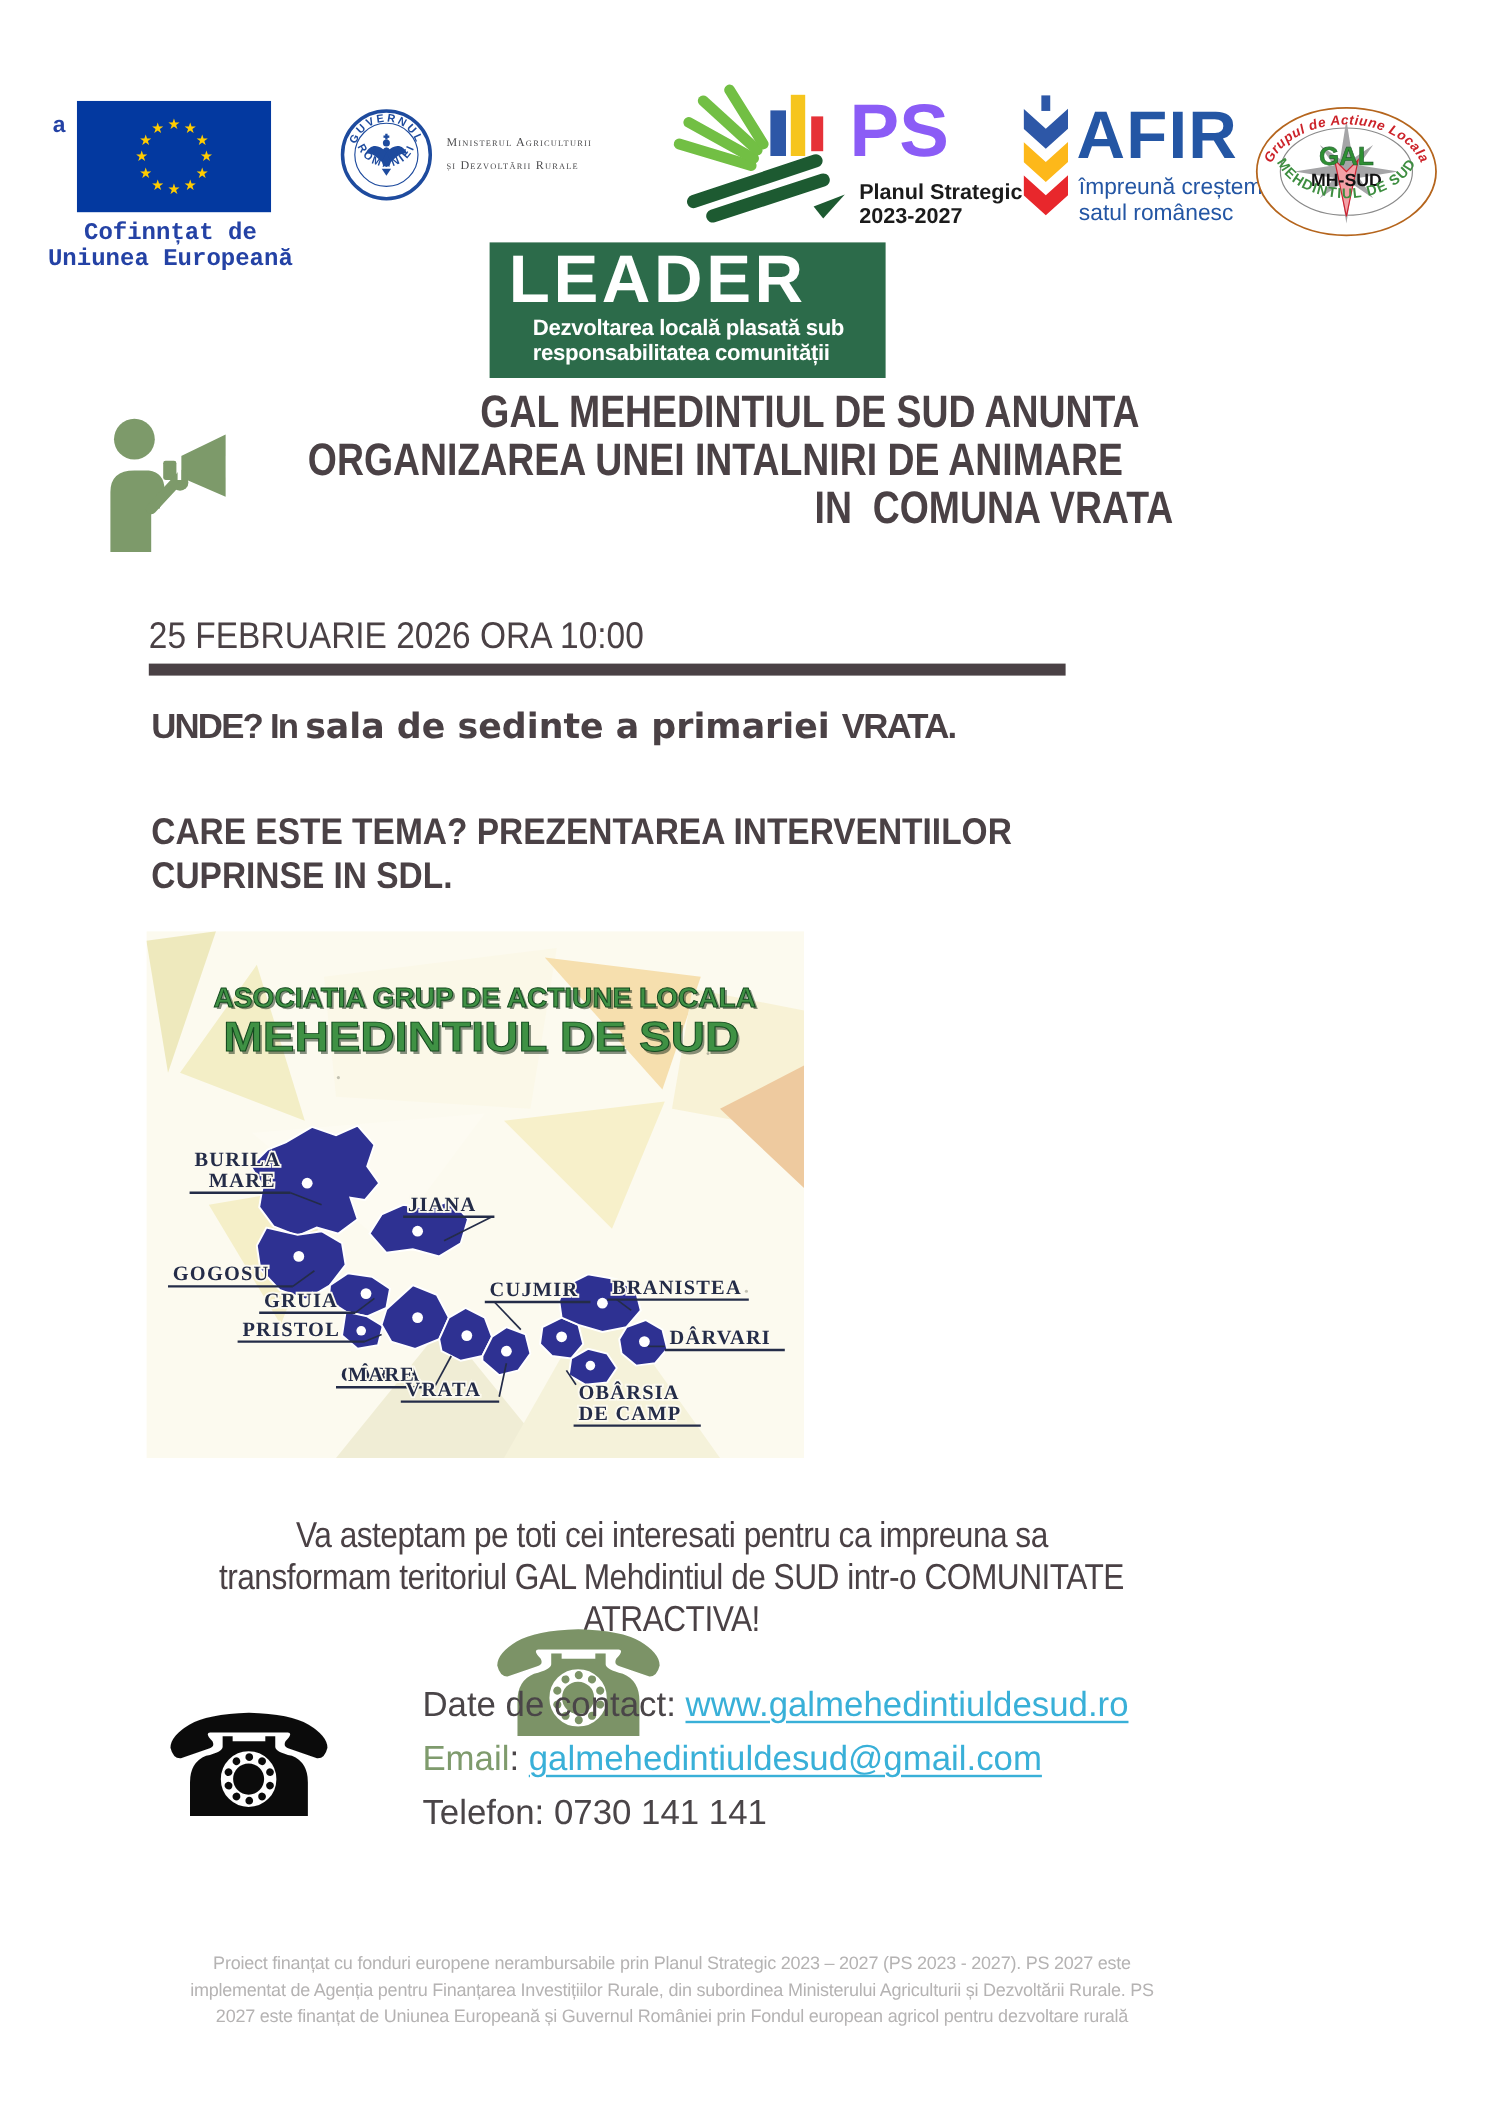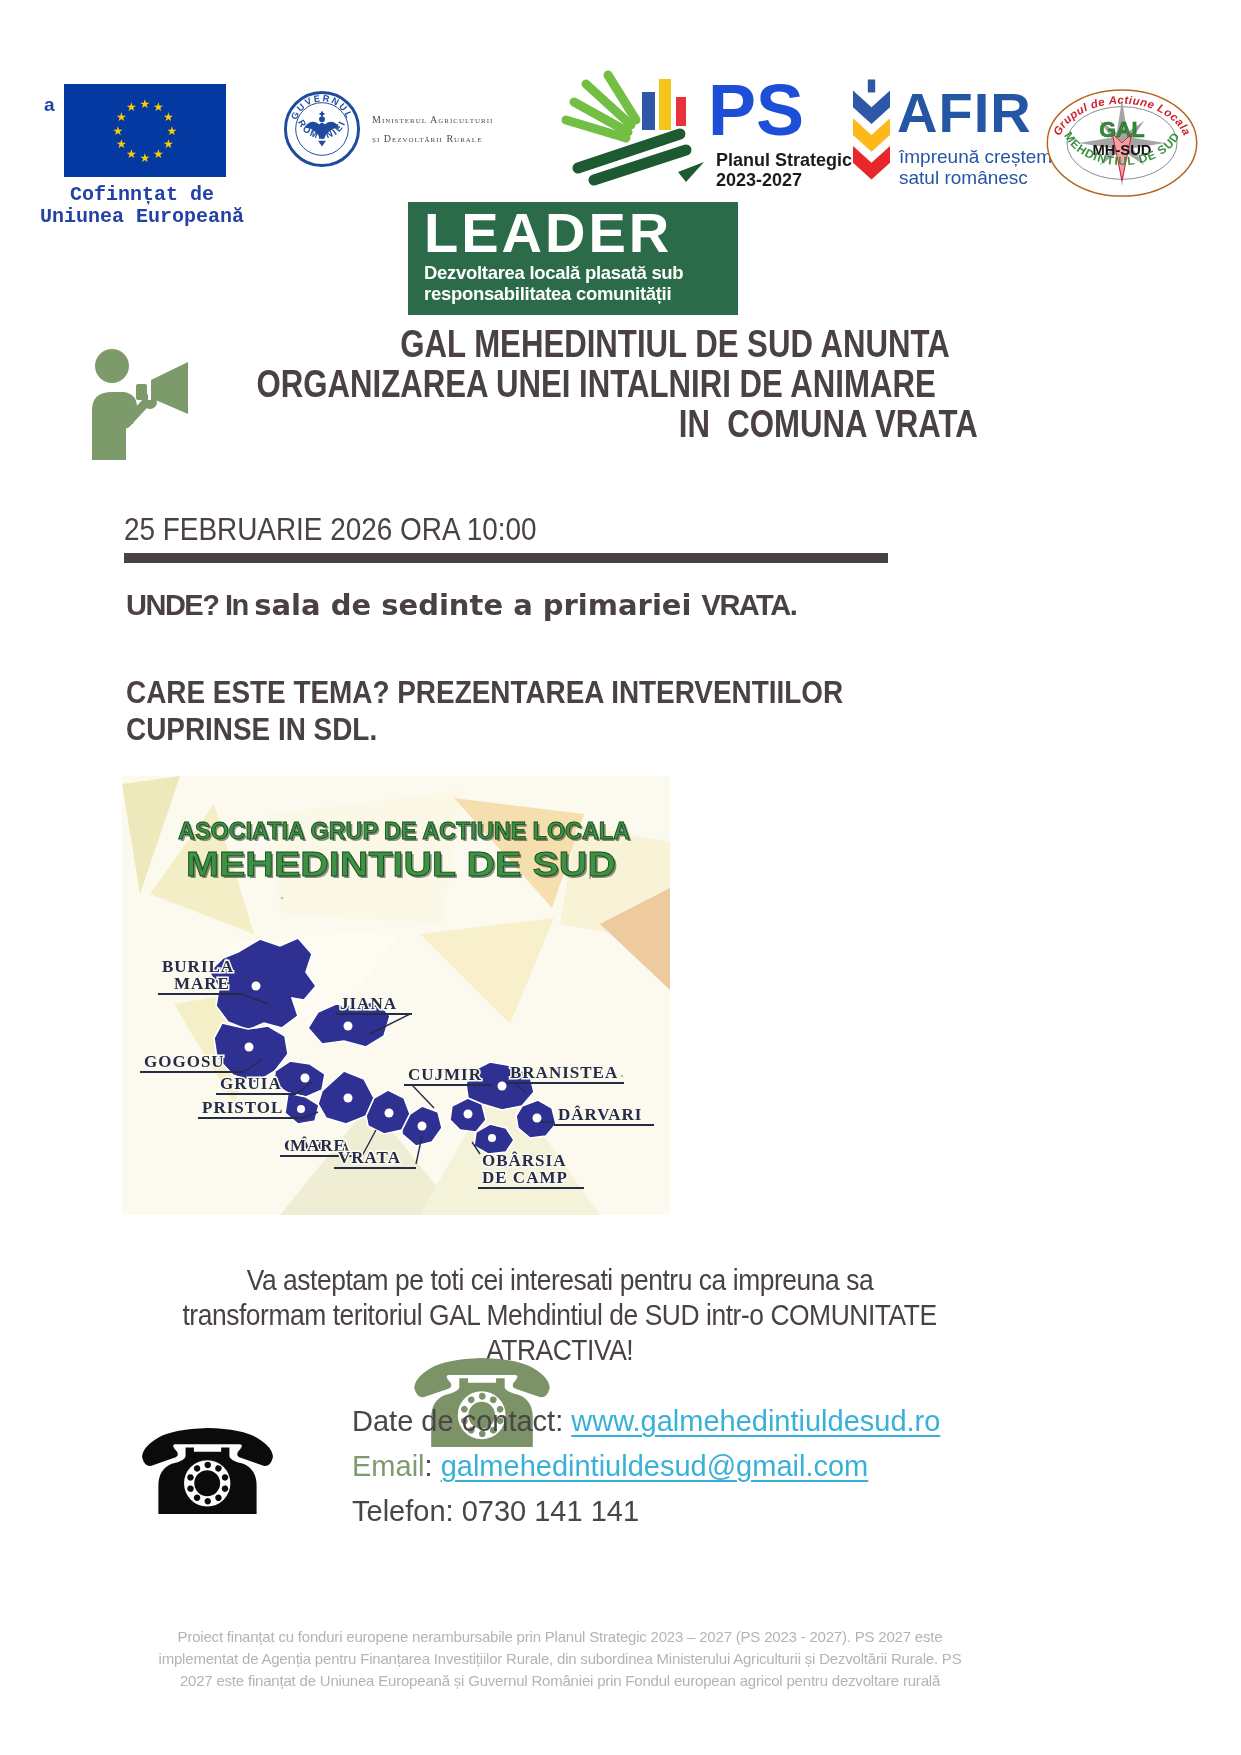--- a/index.html
+++ b/index.html
@@ -9,30 +9,30 @@
   .pre{white-space:pre;}
   
   .sx{display:inline-block;transform:scaleX(0.82);transform-origin:center;white-space:pre;}
   .sxl{display:inline-block;transform:scaleX(0.90);transform-origin:left center;white-space:pre;}
   
   .stray-a{left:44px;top:94px;font-size:19px;font-weight:bold;color:#2442a5;}
   .eu-caption{left:36px;top:184px;width:212px;text-align:center;font-weight:bold;
               font-size:20px;line-height:22px;color:#2442a5;font-family:Liberation Mono, monospace;}
   .ministry{left:372px;top:110px;font-family:"Liberation Serif",serif;font-variant:small-caps;
             font-size:10px;line-height:19px;color:#4b4b4d;letter-spacing:1px;}
-  .ps-acronym{left:708px;top:72px;font-size:72px;line-height:76px;font-weight:bold;color:#1d4ed8;}
+  .ps-acronym{left:708px;top:72px;font-size:62px;line-height:76px;font-weight:bold;color:#8b5cf6;}
   .ps-name{left:716px;top:150px;font-size:18px;font-weight:bold;color:#1b1b1b;}
   .ps-period{left:716px;top:170px;font-size:18px;font-weight:bold;color:#1b1b1b;}
   .afir-acronym{left:897px;top:84px;font-size:56px;line-height:58px;font-weight:bold;color:#2456a4;letter-spacing:1px;}
   .afir-tagline{left:899px;top:146px;font-size:19px;line-height:21px;color:#2456a4;}
   
   .banner{left:408px;top:202px;width:330px;height:113px;background:#2c6b4a;color:#ffffff;
           box-sizing:border-box;padding:2px 0 0 16px;}
   .banner-title{font-size:56px;line-height:58px;font-weight:bold;letter-spacing:3px;}
-  .banner-sub{font-size:18.5px;line-height:21px;font-weight:bold;letter-spacing:-0.3px;}
+  .banner-sub{font-size:18.5px;line-height:21px;font-weight:bold;letter-spacing:-0.3px;margin-left:20px;}
   
   .title-block{left:150px;top:324px;width:860px;text-align:right;font-weight:bold;
                font-size:38px;line-height:40px;color:#4a4145;}
   .date-heading{left:124px;top:512px;font-size:31px;font-weight:normal;color:#4a4145;}
   .date-bar{left:124px;top:553px;width:764px;height:10px;background:#4a4145;}
   .where-row{left:126px;top:588px;color:#4a4145;}
   .cnd{font-size:29px;font-weight:bold;letter-spacing:-1.5px;}
   .wide{font-family:"DejaVu Sans",sans-serif;font-size:29px;font-weight:bold;margin-top:40px;}
   .tema-block{left:126px;top:674px;font-size:31px;line-height:37px;font-weight:bold;color:#4a4145;}
   

